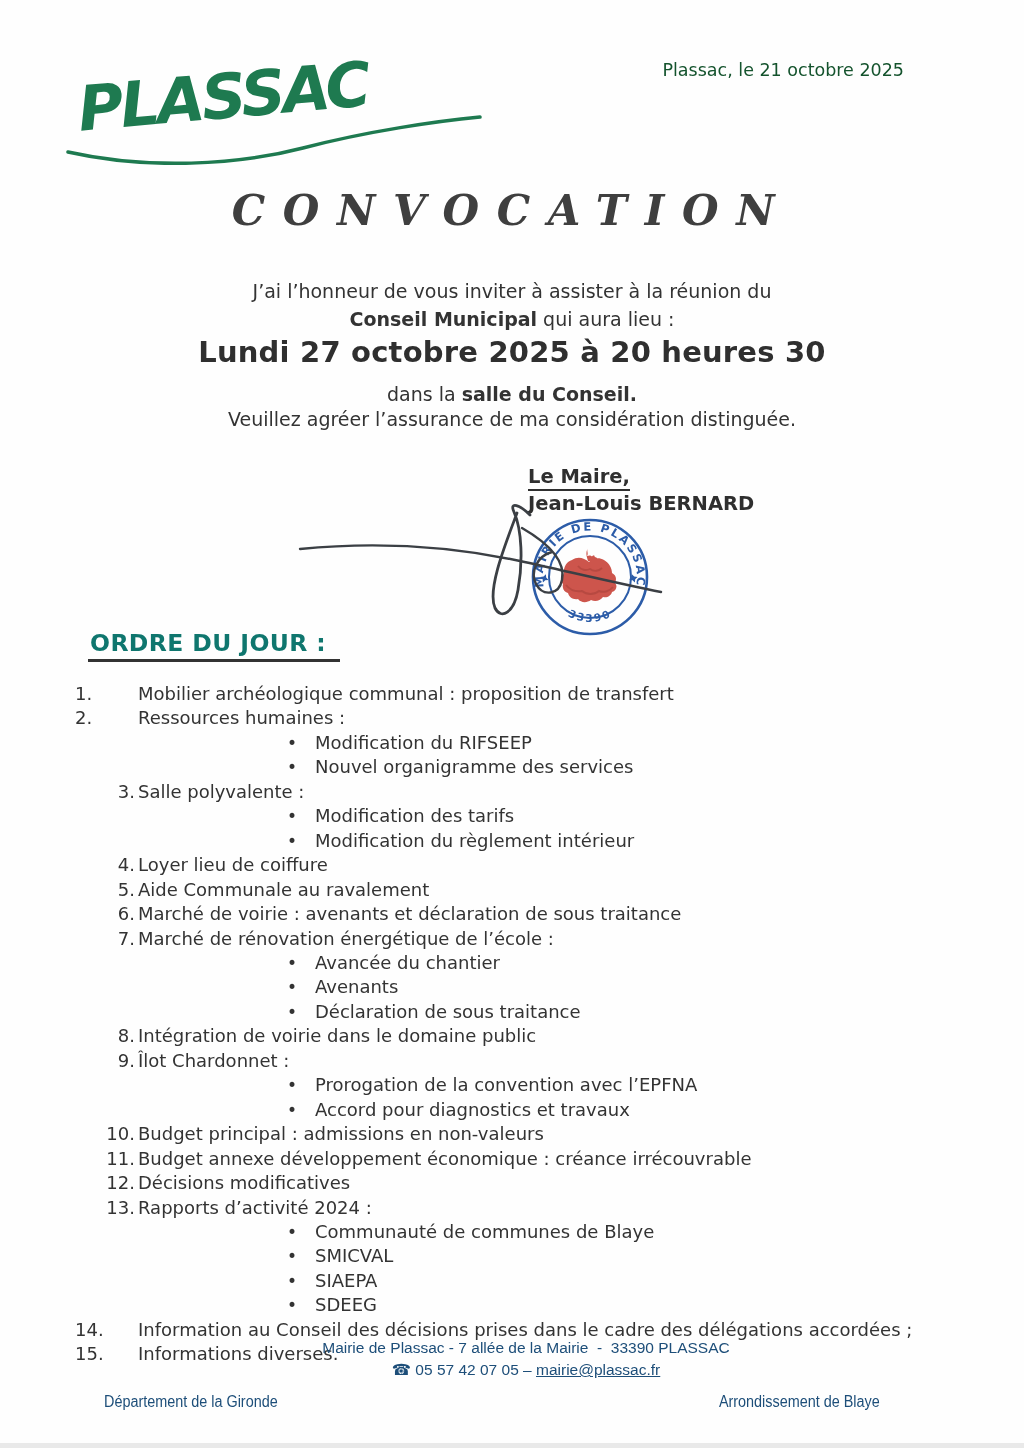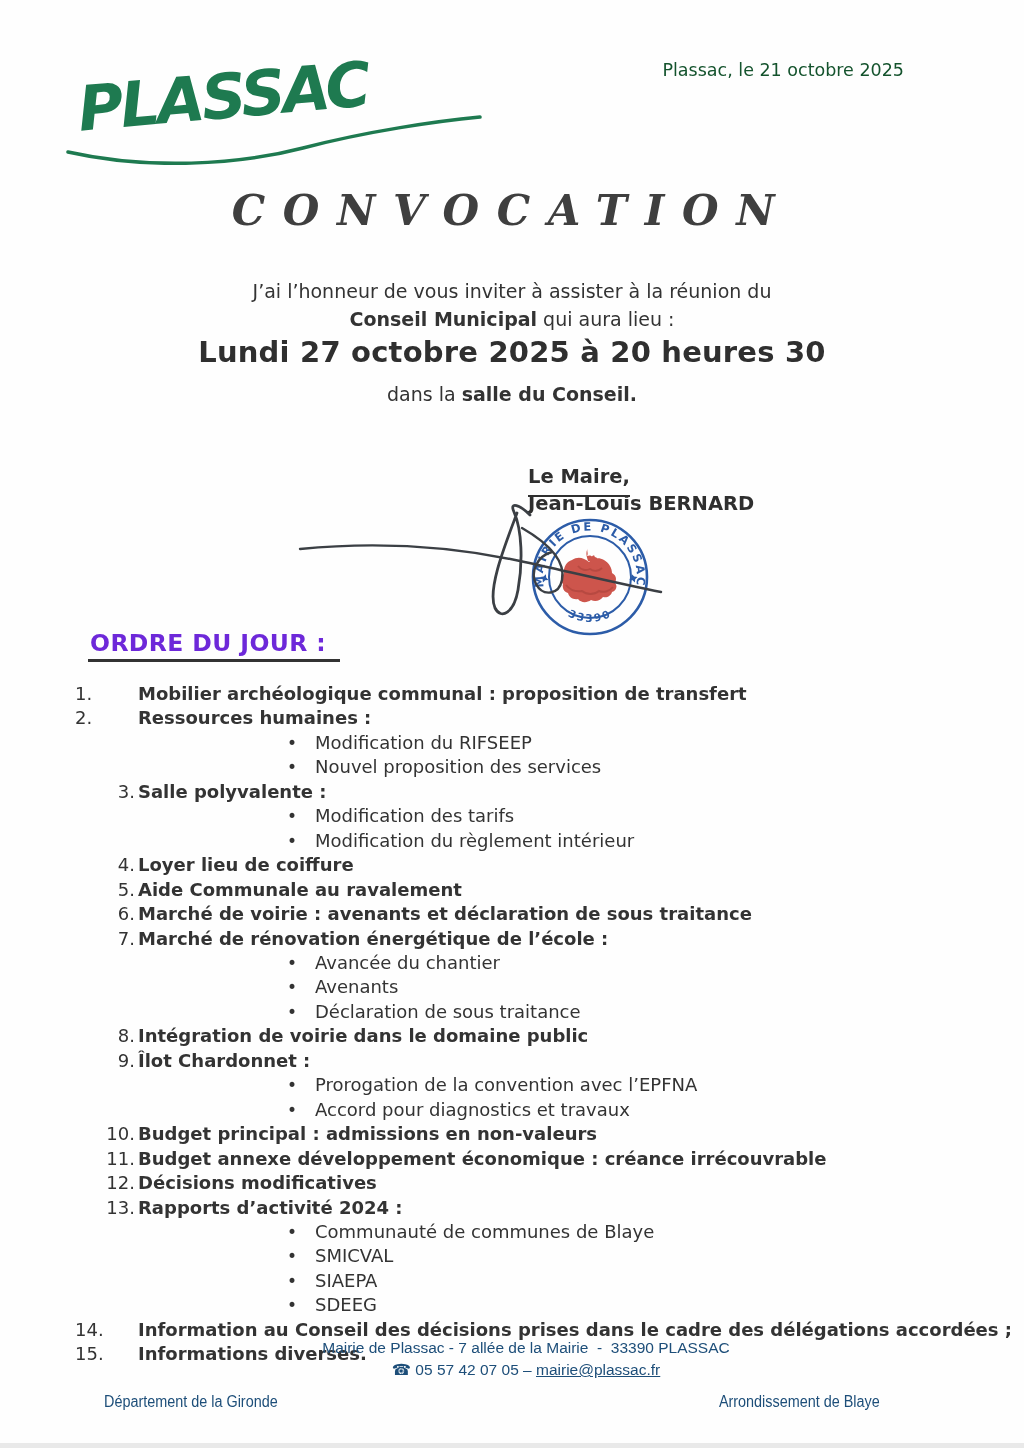--- a/index.html
+++ b/index.html
@@ -38,39 +38,39 @@
     font-size:29px;font-weight:bold;line-height:38px;color:#2f2f2f;
     letter-spacing:0.2px;white-space:nowrap;
   }
   .line3{margin-top:11px;line-height:25px;}
   .line4{line-height:25px;}
   
   .sig-block{
     position:absolute;left:528px;top:463px;
     font-size:19.5px;font-weight:bold;color:#2f2f2f;line-height:27px;
   }
-  .sig-block .underl{border-bottom:2.5px solid #2f2f2f;padding-bottom:7px;}
+  .sig-block .underl{border-bottom:2.5px solid #2f2f2f;padding-bottom:1px;}
   .sig-svg{position:absolute;left:280px;top:495px;}
   
   .agenda-heading{
     position:absolute;left:88px;top:629px;
-    font-size:23.5px;font-weight:bold;color:#6d28d9;
+    font-size:23.5px;font-weight:bold;color:#0f766e;
     letter-spacing:0.4px;
     border-bottom:3.5px solid #333;
     padding:0 14px 2px 2px;white-space:nowrap;
   }
   .agenda-list{
     position:absolute;left:0;top:682px;width:1024px;
     font-size:18px;line-height:24.45px;color:#333;
   }
   .agenda-row{display:flex;white-space:nowrap;}
   .agenda-row .num{flex:0 0 auto;display:inline-block;margin-left:75px;width:63px;}
   .agenda-row.narrow .num{text-align:right;padding-right:3px;width:60px;}
   .agenda-row.wide .num{text-align:left;}
-  .agenda-row .itext{flex:0 1 auto;font-weight:bold;}
+  .agenda-row .itext{flex:0 1 auto;}
   .bullet-row{display:flex;white-space:nowrap;}
   .bullet-row .bdot{flex:0 0 auto;margin-left:287px;width:28px;font-size:17px;}
   .bullet-row .btext{flex:0 1 auto;}
   
   .footer{
     position:absolute;top:1337px;left:0;width:100%;
     text-align:center;
     font-family:"Liberation Sans","DejaVu Sans",sans-serif;
     font-size:15.5px;line-height:22px;color:#1d4e79;
     transform:translateX(14px);
@@ -99,20 +99,21 @@
 
   <div class="date-line">Plassac, le 21 octobre 2025</div>
 
   <div class="title">CONVOCATION</div>
 
   <div class="intro">
     <div class="keep-ws">J’ai l’honneur de vous inviter à assister à la réunion du</div>
     <div class="keep-ws"><span class="b">Conseil Municipal</span><span> qui aura lieu :</span></div>
     <div class="big-date">Lundi 27 octobre 2025 à 20 heures 30</div>
     <div class="line3 keep-ws"><span>dans la </span><span class="b">salle du Conseil.</span></div>
+    <div class="line4">Veuillez agréer l’assurance de ma considération distinguée.</div>
   </div>
 
   <div class="sig-block">
     <div><span class="underl">Le Maire,</span></div>
     <div>Jean-Louis BERNARD</div>
   </div>
 
   <svg class="sig-svg" width="410" height="160" viewBox="280 495 410 160">
 
     <g>
@@ -162,21 +163,21 @@
         <span class="num">2.</span>
         <span class="itext">Ressources humaines :</span>
       </div>
       <div class="bullets">
           <div class="bullet-row">
             <span class="bdot">•</span>
             <span class="btext">Modification du RIFSEEP</span>
           </div>
           <div class="bullet-row">
             <span class="bdot">•</span>
-            <span class="btext">Nouvel proposition des services</span>
+            <span class="btext">Nouvel organigramme des services</span>
           </div>
         </div>
     </div>
 
     <div>
       <div class="agenda-row narrow">
         <span class="num">3.</span>
         <span class="itext">Salle polyvalente :</span>
       </div>
       <div class="bullets">

